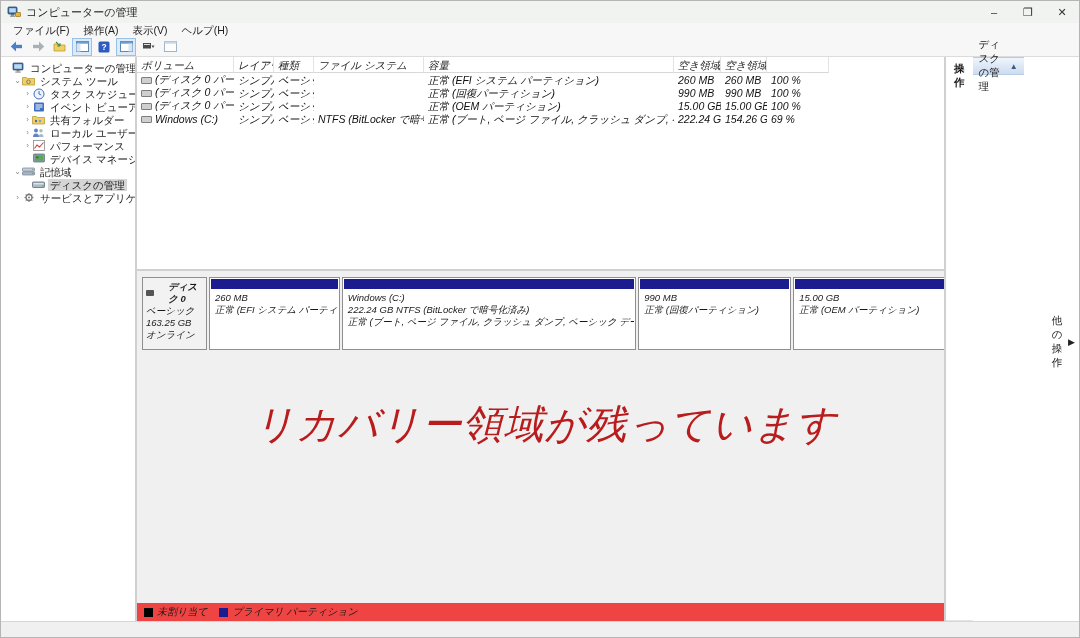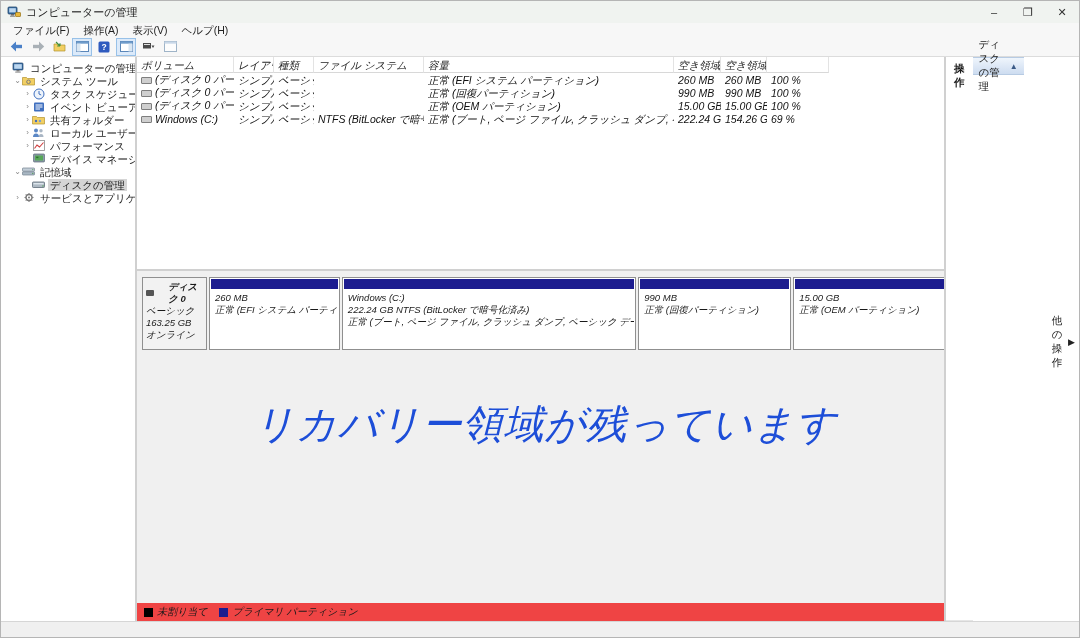--- a/index.html
+++ b/index.html
@@ -393,21 +393,21 @@
               <div class="partition" style="width: 29%;">
                 <div class="part-strip" style="background: rgb(28, 28, 143);"></div>
                 <div class="part-body">
                   <div>15.00 GB</div>
                   <div>正常 (OEM パーティション)</div>
                 </div>
               </div>
             </div>
         </div>
 
-        <div class="annotation" id="annotation" style="color: #1d4ed8; padding-left: 10px;">リカバリー領域が残っています</div>
+        <div class="annotation" id="annotation" style="color: #b91c1c; padding-left: 10px;">リカバリー領域が残っています</div>
 
         <div class="legend" id="legend">
             <span class="legend-item">
               <span class="legend-swatch" style="background: rgb(0, 0, 0);"></span>
               <span>未割り当て</span>
             </span>
             <span class="legend-item">
               <span class="legend-swatch" style="background: rgb(28, 28, 143);"></span>
               <span>プライマリ パーティション</span>
             </span>

